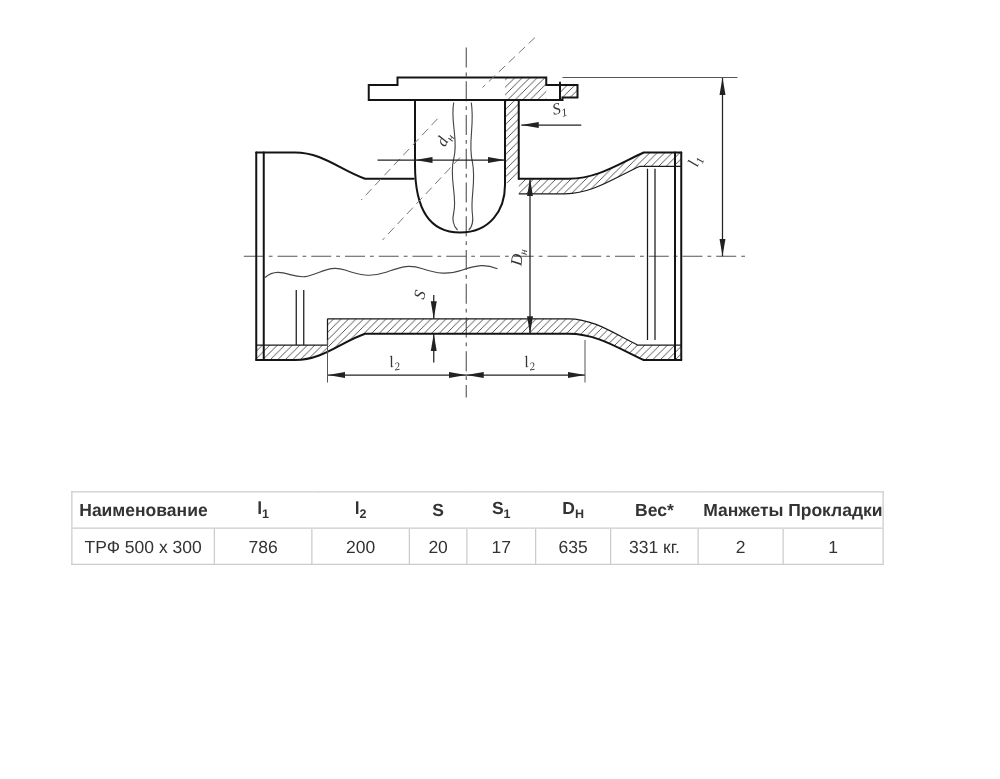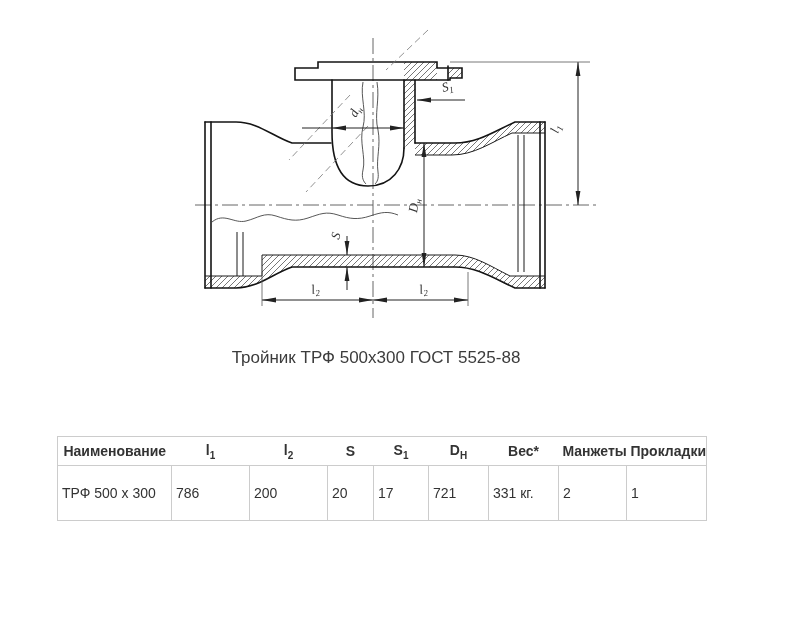--- a/index.html
+++ b/index.html
@@ -1,23 +1,23 @@
 <!DOCTYPE html>
 <html><head>
 <meta charset="utf-8">
 <style>
   html,body{margin:0;padding:0;background:#ffffff;}
   body{width:800px;height:623px;font-family:"Liberation Sans",sans-serif;color:#333;overflow:hidden;}
   .page{position:relative;width:800px;height:623px;background:#fff;}
   .drawing-wrap{position:absolute;left:0;top:0;width:800px;height:335px;}
   .title{position:absolute;left:0;top:348px;width:752px;text-align:center;font-size:17px;color:#3c3c3c;}
   table.spec{position:absolute;left:57px;top:393px;border-collapse:collapse;table-layout:fixed;width:640px;font-size:14px;color:#333;background:#fff;}
-  table.spec{border:1px solid #ccc;margin-top:43px;}
+  table.spec{border:1px solid #ccc;}
   table.spec th{border-bottom:1px solid #ccc;font-weight:bold;height:28px;text-align:center;padding:0 4px;white-space:nowrap;overflow:hidden;}
-  table.spec td{border:1px solid #ccc;height:28px;text-align:left;padding:13px 4px;white-space:nowrap;overflow:hidden;}
+  table.spec td{border:1px solid #ccc;height:28px;text-align:center;padding:0 4px;white-space:nowrap;overflow:hidden;}
   sub{font-size:10px;}
   svg text{font-family:"Liberation Serif",serif;font-style:italic;fill:#333;}
 </style>
 </head>
 <body>
 
 <div class="page">
 
   <div class="drawing-wrap">
     <svg width="800" height="335" viewBox="0 0 800 335">
@@ -131,21 +131,20 @@
         <text transform="translate(356,118) rotate(-62)"><tspan>d</tspan><tspan dy="3" font-size="9">н</tspan></text>
         <text transform="translate(417,213) rotate(-82)"><tspan>D</tspan><tspan dy="3" font-size="9">н</tspan></text>
         <text transform="translate(339,240) rotate(-74)"><tspan>S</tspan></text>
         <text transform="translate(312,294) rotate(-10)"><tspan>l</tspan><tspan dy="3" font-size="9">2</tspan></text>
         <text transform="translate(420,294) rotate(-10)"><tspan>l</tspan><tspan dy="3" font-size="9">2</tspan></text>
         <text transform="translate(558,134) rotate(-70)"><tspan>l</tspan><tspan dy="3" font-size="9">1</tspan></text>
       </g>
     </svg>
   </div>
 
-  <div class="title">Тройник ТРФ 500х300 ГОСТ 5525-88</div>
 
   <table class="spec">
     <colgroup>
       <col style="width:114px">
         <col style="width:78px">
         <col style="width:78px">
       <col style="width:46px">
         <col style="width:55px">
         <col style="width:60px">
       <col style="width:70px">
@@ -165,21 +164,21 @@
         <th><span>Прокладки</span></th>
       </tr>
     </thead>
     <tbody>
       <tr>
         <td>ТРФ 500 х 300</td>
         <td>786</td>
         <td>200</td>
         <td>20</td>
         <td>17</td>
-        <td>721</td>
+        <td>635</td>
         <td>331 кг.</td>
         <td>2</td>
         <td>1</td>
       </tr>
     </tbody>
   </table>
 
 </div>
 
 </body></html>

